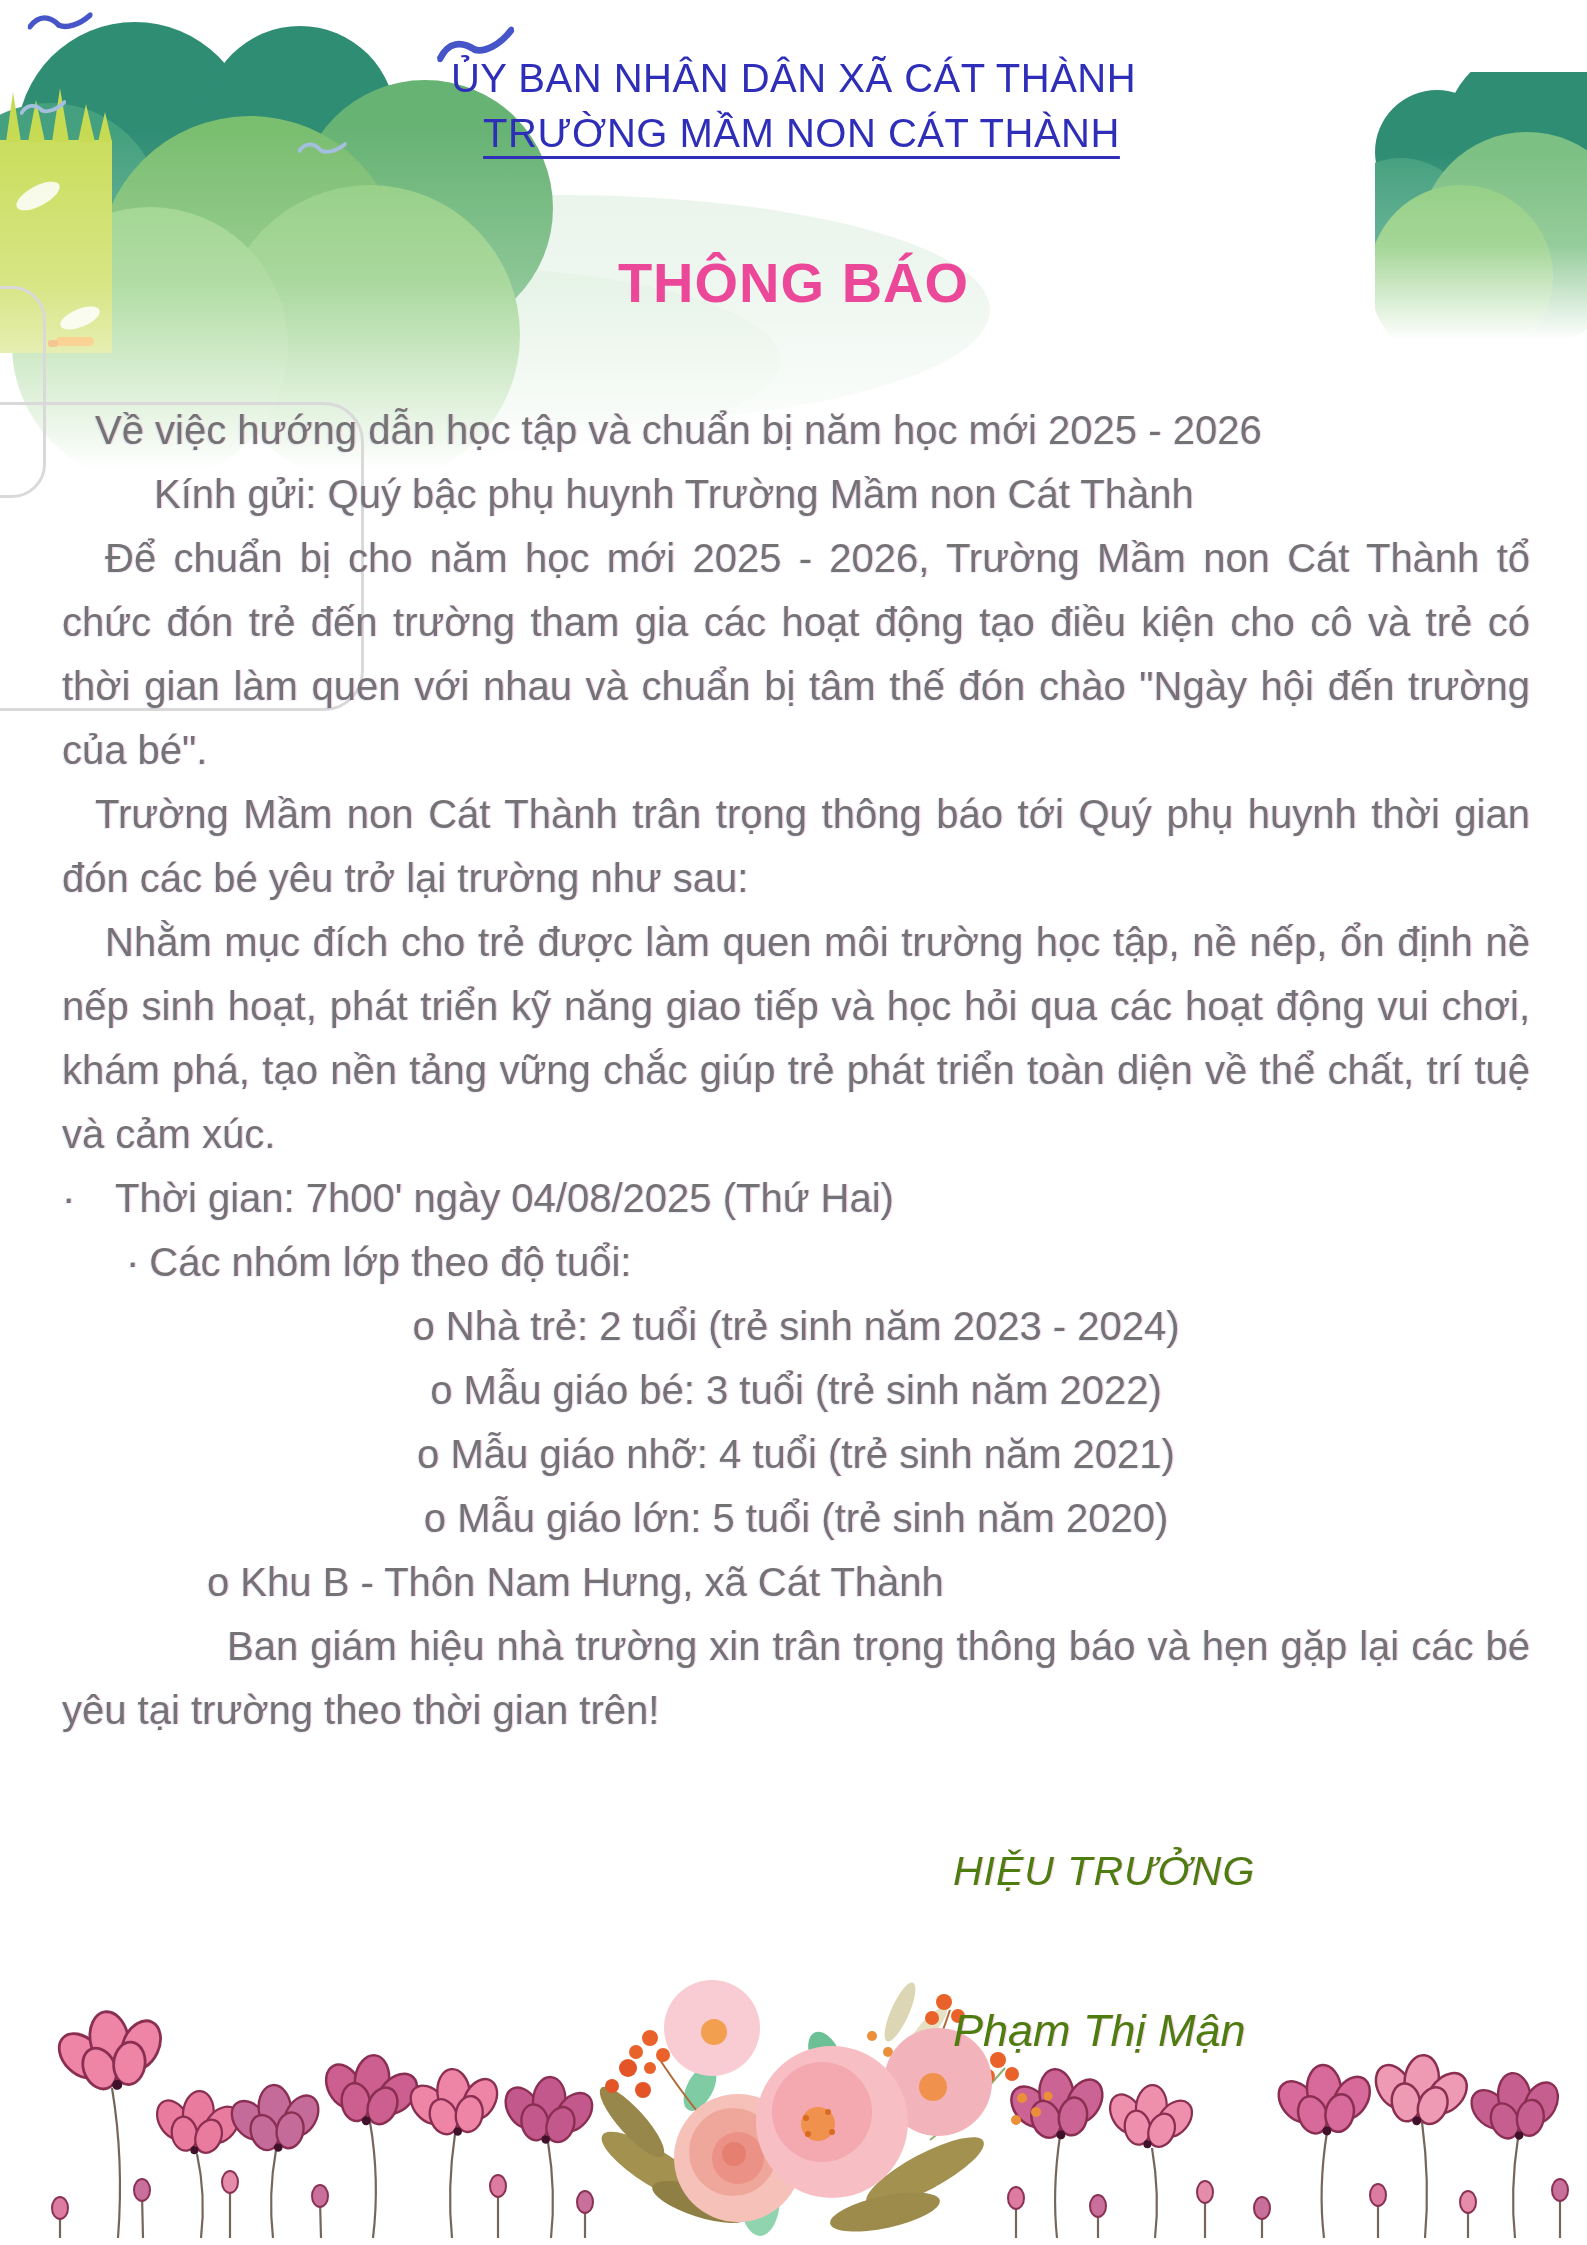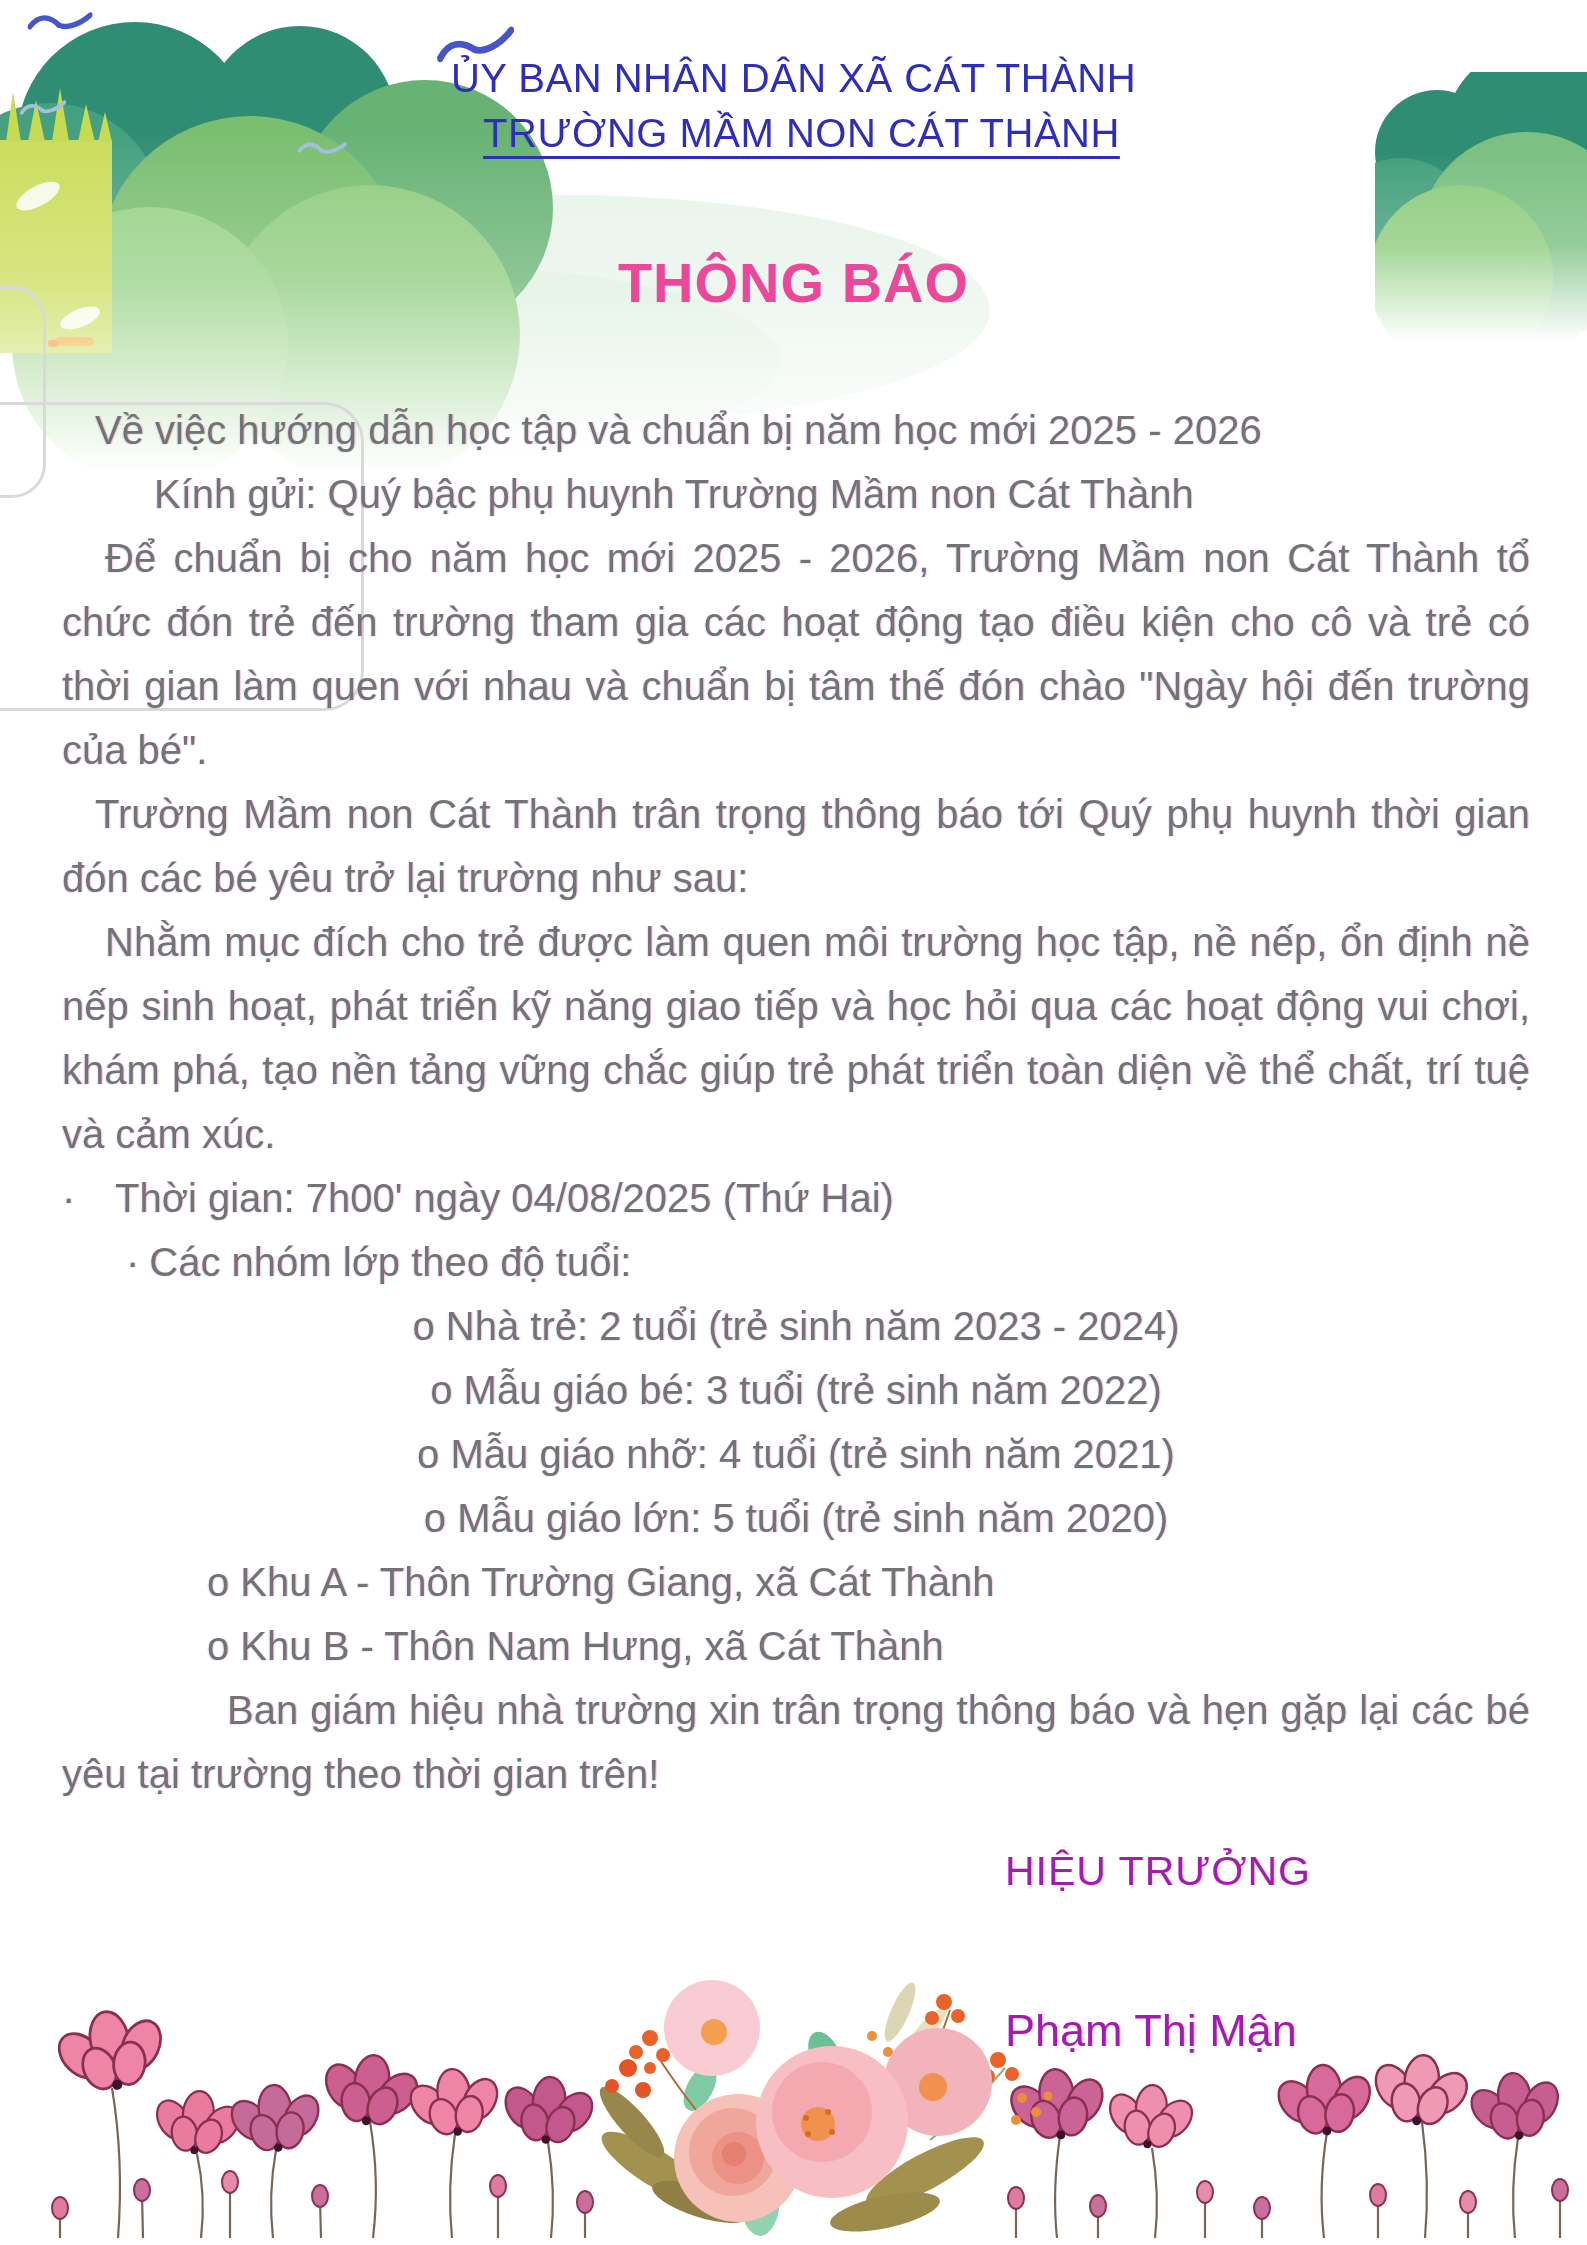--- a/index.html
+++ b/index.html
@@ -43,22 +43,22 @@
   .row{white-space:nowrap;}
   .row .dot{display:inline-block;width:53px;}
   .row-groups-h{padding-left:64px;}
   .row-groups-h .dot2{margin-right:10px;}
   .row-loc{padding-left:14px;}
   .row-loc .dot2{margin-right:10px;}
   .centered-list{text-align:center;}
   .khu{padding-left:145px;}
   .closing{text-align:justify;text-indent:165px;}
   
-  .signature{position:absolute;left:1005px;top:1848px;z-index:5;color:#a21caf;
-    text-shadow:1.2px 0 0 rgba(233,30,160,0.20);}
+  .signature{position:absolute;left:953px;top:1848px;z-index:5;color:#4d7c0f;
+    text-shadow:1.2px 0 0 rgba(233,30,160,0.20);font-style:italic;}
   .sig-role{font-size:41px;letter-spacing:1px;}
   .sig-name{font-size:45px;margin-top:110px;}
 </style>
 </head>
 <body>
 
 <div class="page">
 
   <svg class="deco deco-tl" width="1060" height="470" viewBox="0 0 1060 470">
     <defs>
@@ -153,21 +153,20 @@
     </div>
 
     <div class="centered-list">
       <div>o Nhà trẻ: 2 tuổi (trẻ sinh năm 2023 - 2024)</div>
       <div>o Mẫu giáo bé: 3 tuổi (trẻ sinh năm 2022)</div>
       <div>o Mẫu giáo nhỡ: 4 tuổi (trẻ sinh năm 2021)</div>
       <div>o Mẫu giáo lớn: 5 tuổi (trẻ sinh năm 2020)</div>
     </div>
 
 
-    <div class="khu">o Khu A - Thôn Trường Giang, xã Cát Thành</div>
     <div class="khu">o Khu B - Thôn Nam Hưng, xã Cát Thành</div>
 
     <p class="para closing">Ban giám hiệu nhà trường xin trân trọng thông báo và hẹn gặp lại các bé yêu tại trường theo thời gian trên!</p>
   </main>
 
   <div class="signature">
     <div class="sig-role">HIỆU TRƯỞNG</div>
     <div class="sig-name">Phạm Thị Mận</div>
   </div>
 

